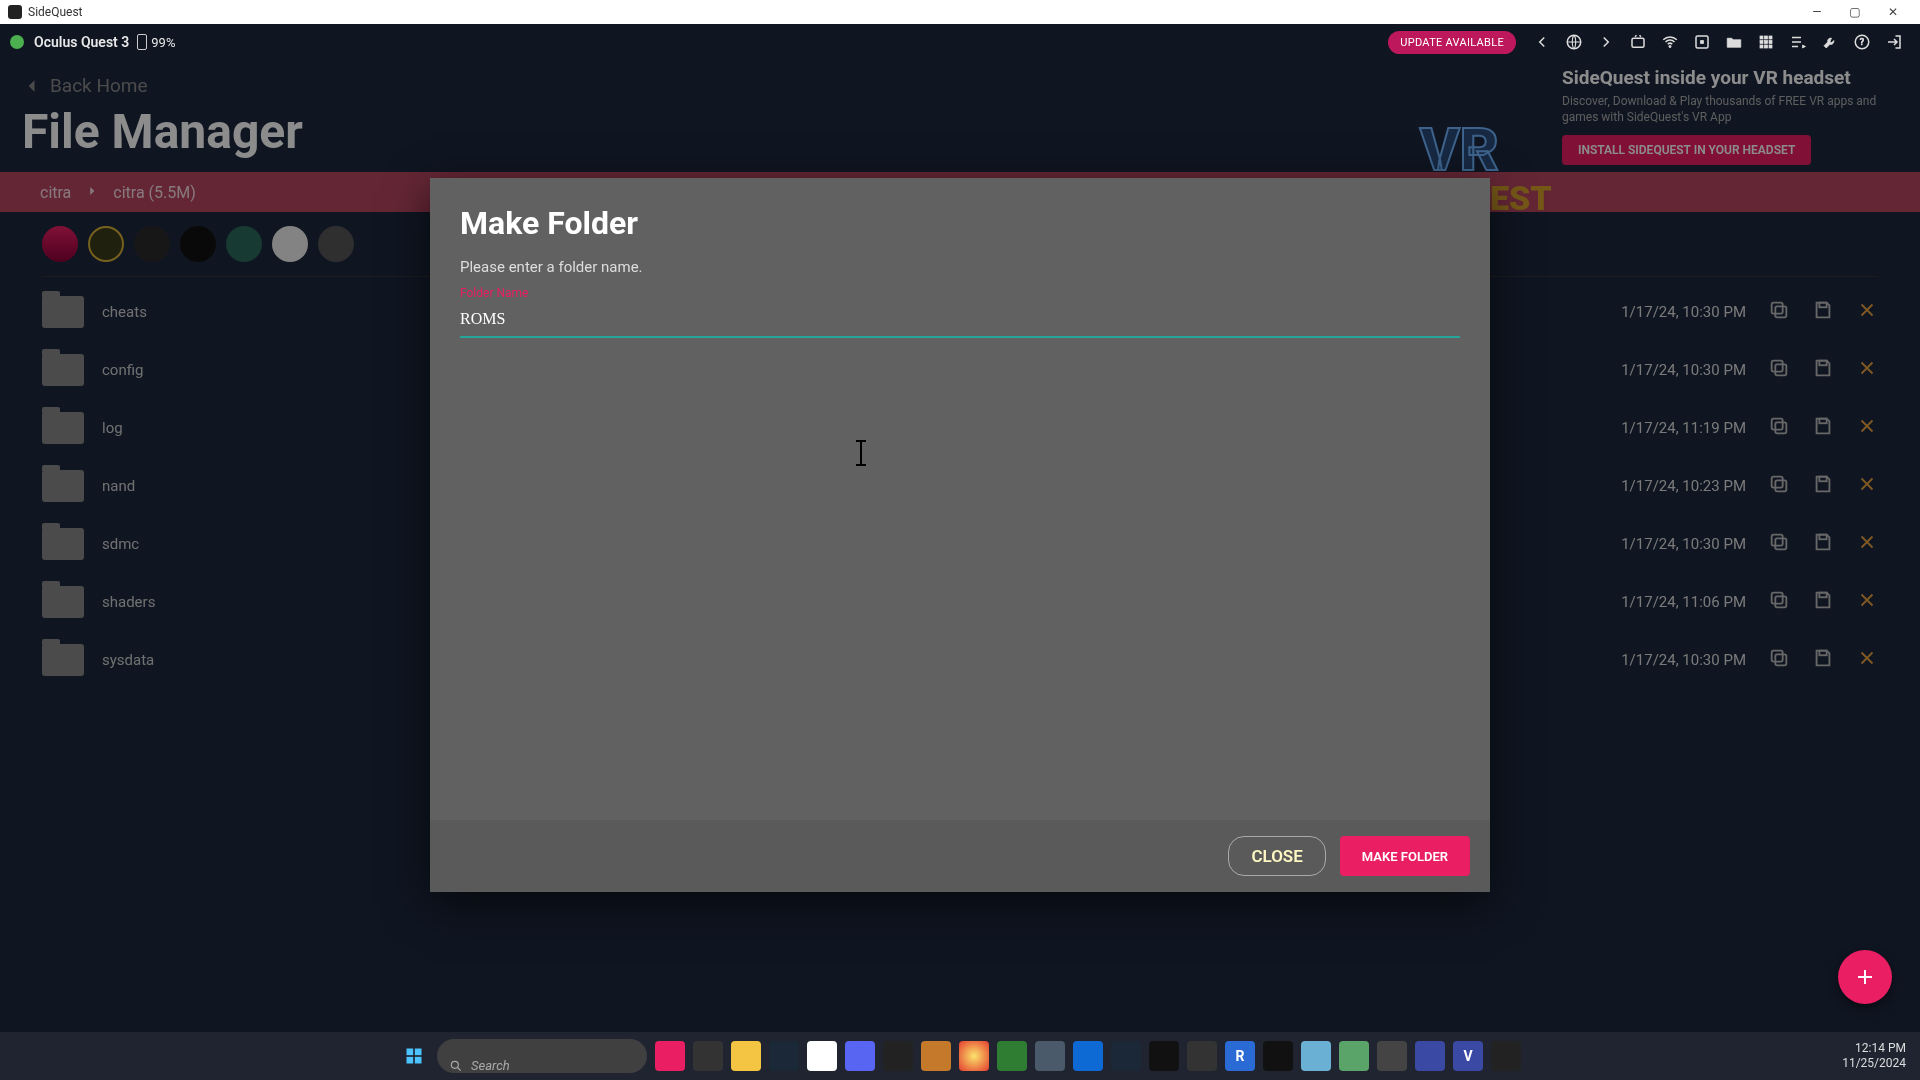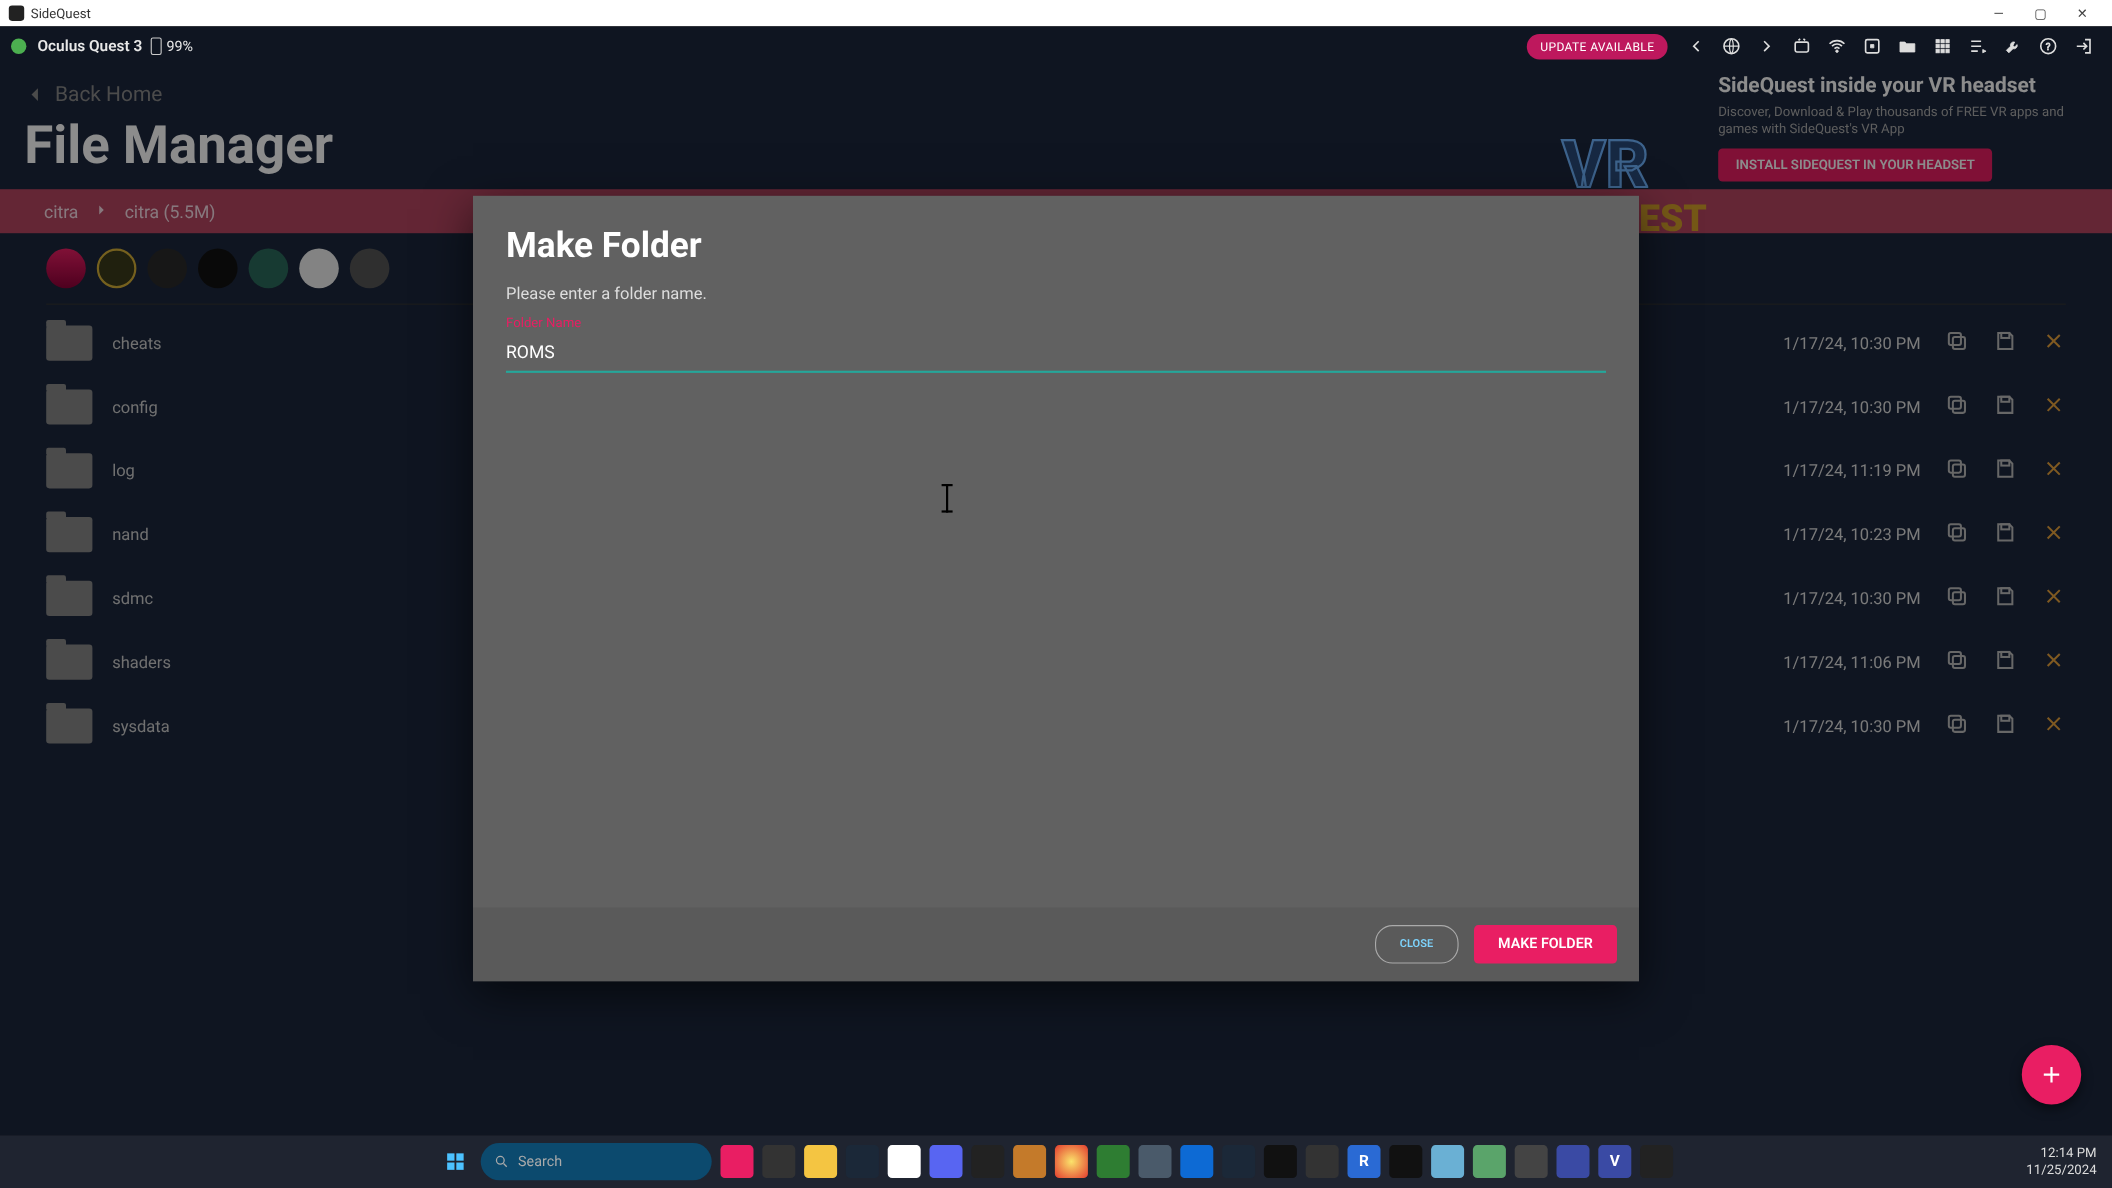--- a/index.html
+++ b/index.html
@@ -61,35 +61,35 @@
 
 .fab { position:absolute; right:28px; bottom:28px; width:54px; height:54px; border-radius:50%; background:#e91e63; display:flex; align-items:center; justify-content:center; z-index:3; box-shadow:0 4px 10px rgba(0,0,0,.5);}
 .fab svg{width:24px;height:24px;fill:#fff;}
 
 
 .dialog { position:absolute; left:50%; top:118px; transform:translateX(-50%); width:1060px; height:714px; background:#616161; z-index:5; display:flex; flex-direction:column; box-shadow:0 12px 40px rgba(0,0,0,.6);}
 .dialog-body { padding:26px 30px; flex:1;}
 .dialog h2 { font-size:32px; font-weight:700; color:#fff; margin-bottom:16px;}
 .dialog .hint { font-size:15px; color:#ddd; margin-bottom:10px;}
 .field-label { font-size:12px; color:#e91e63; margin-bottom:4px; display:block;}
-.field-input { width:100%; background:transparent; border:none; border-bottom:2px solid #26a69a; color:#fff; font-size:16px; padding:6px 0 8px; outline:none;}
+.field-input { width:100%; background:transparent; border:none; border-bottom:2px solid #26a69a; color:#fff; font-size:16px; padding:6px 0 8px; outline:none;font-family:Liberation Serif, serif;}
 .cursor { position:absolute; left:430px; top:262px; width:2px; height:26px; }
 .cursor::before,.cursor::after{content:'';position:absolute;left:-4px;width:10px;height:2px;background:#000;}
 .cursor::before{top:0;} .cursor::after{bottom:0;}
 .cursor .bar{position:absolute;left:0;top:0;width:2px;height:26px;background:#000;}
 .dialog-footer { padding:16px 20px; display:flex; justify-content:flex-end; gap:14px; background:#5a5a5a;}
-.btn-outline { border:1px solid #aaa; color:#7dd3fc; background:transparent; padding:9px 22px; border-radius:16px; font-size:10px; font-weight:600;}
+.btn-outline { border:1px solid #aaa; color:#fef9c3; background:transparent; padding:9px 22px; border-radius:16px; font-size:17px; font-weight:600;}
 .btn-primary { background:#e91e63; color:#fff; border:none; padding:10px 22px; border-radius:4px; font-size:13px; font-weight:600;}
 
 
 .taskbar { height:48px; background:#1f2430; display:flex; align-items:center; padding:0 10px; justify-content:center; position:relative;}
 .taskbar .cluster { display:flex; align-items:center; gap:8px;}
 .tb-start { width:30px; height:30px; display:flex; align-items:center; justify-content:center;}
 .tb-start svg{width:20px;height:20px;fill:#4cc2ff;}
-.tb-search { display:flex; align-items:center; background:#0c4a6e; border-radius:18px; height:34px; width:210px; padding:0 12px; color:#aaa; font-size:13px; gap:8px;}
+.tb-search { display:flex; align-items:flex-end; background:#404040; border-radius:18px; height:34px; width:210px; padding:0 12px; color:#aaa; font-size:13px; gap:8px;font-style:italic;}
 .tb-search svg{width:14px;height:14px;fill:#aaa;}
 .tb-icon { width:30px; height:30px; border-radius:4px; display:flex; align-items:center; justify-content:center;}
 .tb-clock { position:absolute; right:14px; text-align:right; font-size:12px; color:#ddd; line-height:1.25;}
 
 
 .behind { filter:brightness(.55); }
 </style>
 </head>
 <body>
 

